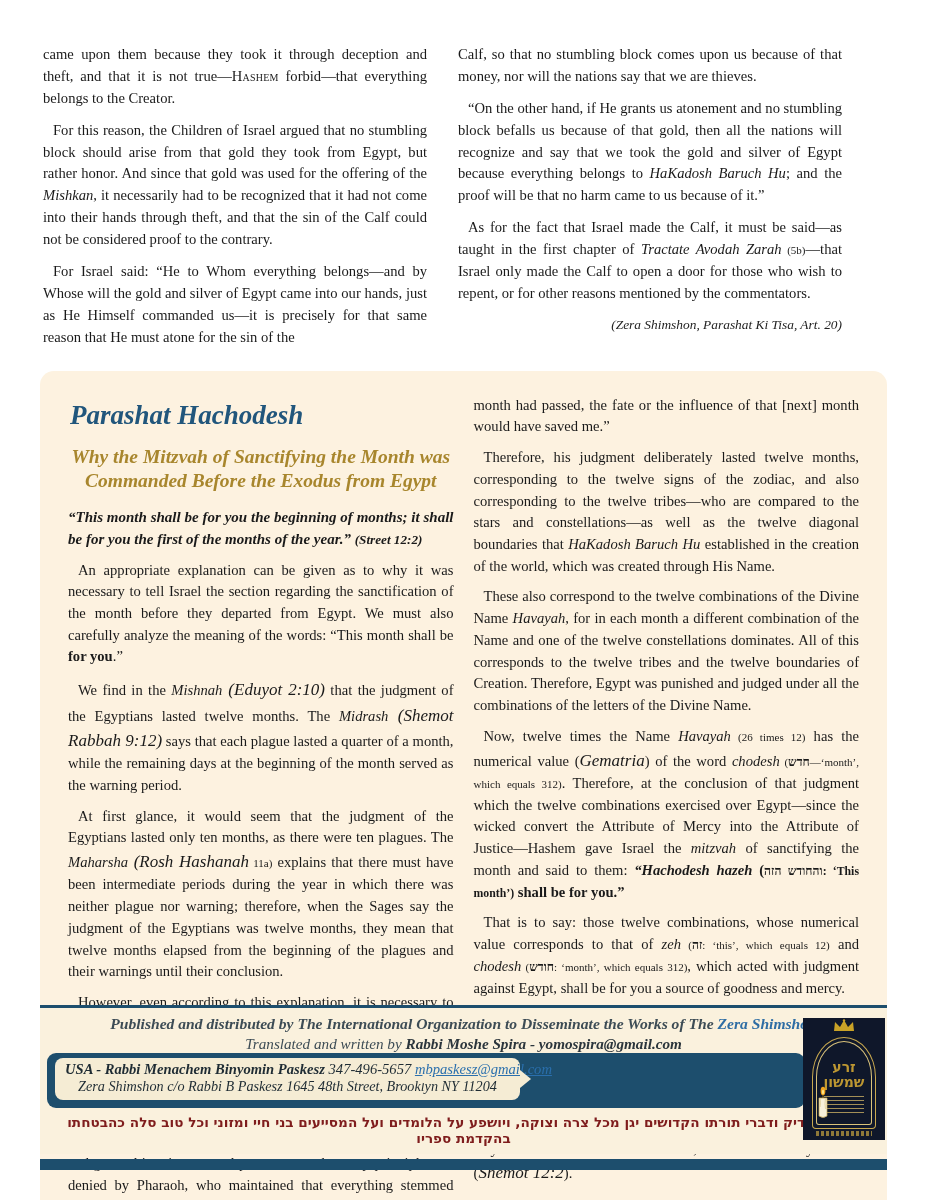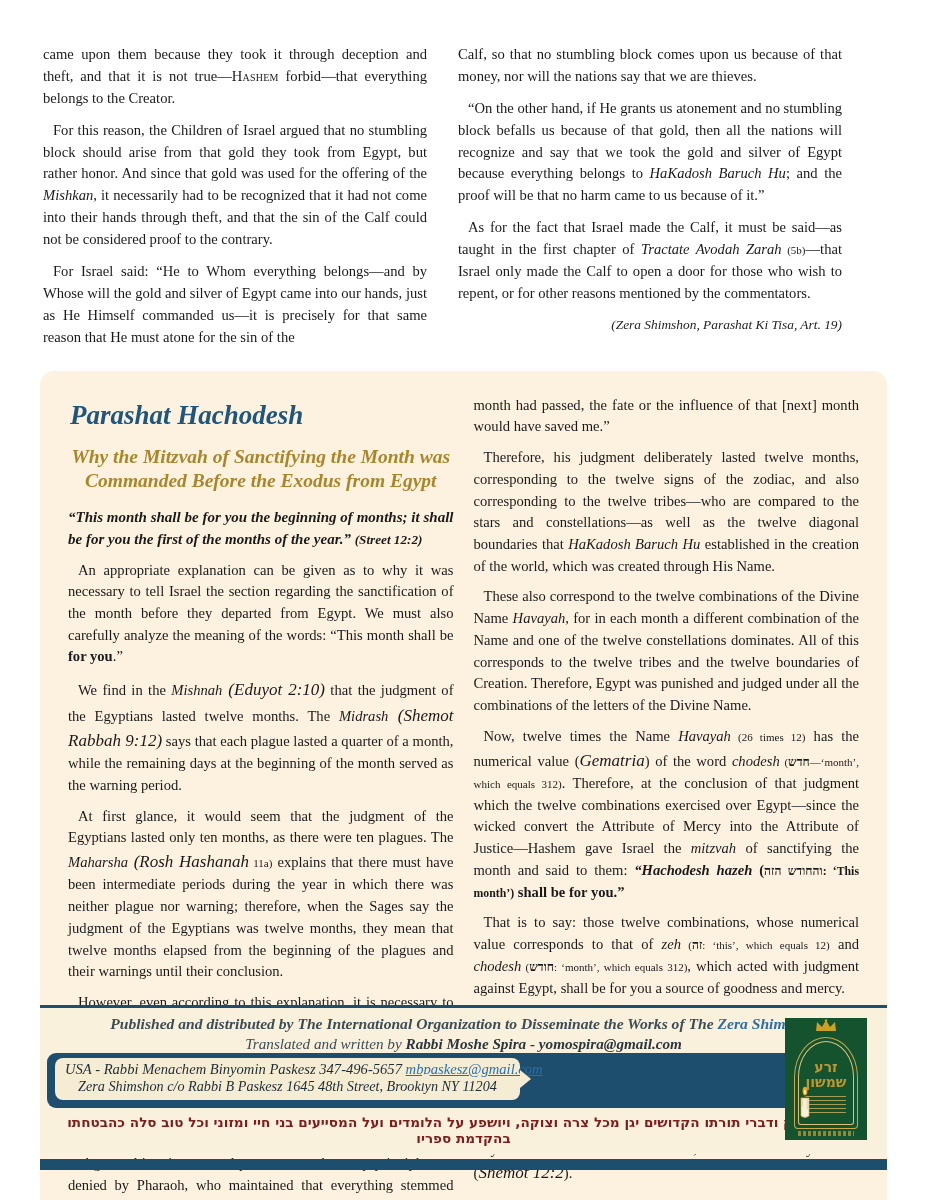--- a/index.html
+++ b/index.html
@@ -92,21 +92,21 @@
   }
   .contact-row{display:flex; align-items:stretch; position:relative;}
   .contact-box{
     background:#f5ecd4; border-radius:8px; padding:3px 10px 5px 10px;
     font-style:italic; color:#1e2b33; position:relative;
   }
   .contact-box.usa{width:445px; text-align:center;}
   .contact-box.isr{width:245px; margin-left:auto; text-align:center;}
   .contact-box .l1{font-size:14.6px; white-space:nowrap;}
   .contact-box .l2{font-size:14.2px; white-space:nowrap;}
-  .contact-box .b{font-weight:400;}
+  .contact-box .b{font-weight:700;}
   .contact-box.usa::after{
     content:""; position:absolute; right:-11px; top:50%; margin-top:-9px;
     border-left:11px solid #f5ecd4; border-top:9px solid transparent; border-bottom:9px solid transparent;
   }
   .contact-box.isr::before{
     content:""; position:absolute; left:-11px; top:50%; margin-top:-9px;
     border-right:11px solid #f5ecd4; border-top:9px solid transparent; border-bottom:9px solid transparent;
   }
   .mid-dot{
     position:absolute; left:50%; top:50%; transform:translate(-50%,-50%);
@@ -116,22 +116,22 @@
   a.link.plain{font-weight:inherit;}
   .hebrew-line{
     direction:rtl; text-align:center; font-weight:700; font-size:13.6px;
     color:#7f1d1d; margin:6px 10px 0 10px;
     font-family:"DejaVu Sans", sans-serif; font-weight:600;
   }
   .footer-bar{height:11px; background:#1d4e6d; margin-top:5px;}
 
   
   .logo{
-    position:absolute; right:20px; top:10px; width:82px; height:122px;
-    background:#14532d; text-align:center;
+    position:absolute; right:2px; top:10px; width:82px; height:122px;
+    background:#0f172a; text-align:center;
   }
   .logo .crown{margin:0 auto;}
   .arch{
     width:64px; height:92px; margin:1px auto 0 auto; box-sizing:border-box;
     border:1px solid #c9a94f;
     border-radius:32px 32px 4px 4px / 40px 40px 4px 4px;
     position:relative; padding-top:22px;
   }
   .arch-inner{
     position:absolute; inset:3px;
@@ -163,21 +163,21 @@
   <div class="top-article">
     <div class="col">
       <p><span>came upon them because they took it through deception and theft, and that it is not true—</span><span class="s-sc">Hashem</span><span> forbid—that everything belongs to the Creator.</span></p>
       <p class="ind"><span>For this reason, the Children of Israel argued that no stumbling block should arise from that gold they took from Egypt, but rather honor. And since that gold was used for the offering of the </span><span class="s-i">Mishkan</span><span>, it necessarily had to be recognized that it had not come into their hands through theft, and that the sin of the Calf could not be considered proof to the contrary.</span></p>
       <p class="ind"><span>For Israel said: “He to Whom everything belongs—and by Whose will the gold and silver of Egypt came into our hands, just as He Himself commanded us—it is precisely for that same reason that He must atone for the sin of the</span></p>
     </div>
     <div class="col">
       <p><span>Calf, so that no stumbling block comes upon us because of that money, nor will the nations say that we are thieves.</span></p>
       <p class="ind"><span>“On the other hand, if He grants us atonement and no stumbling block befalls us because of that gold, then all the nations will recognize and say that we took the gold and silver of Egypt because everything belongs to </span><span class="s-i">HaKadosh Baruch Hu</span><span>; and the proof will be that no harm came to us because of it.”</span></p>
       <p class="ind"><span>As for the fact that Israel made the Calf, it must be said—as taught in the first chapter of </span><span class="s-i">Tractate Avodah Zarah</span><span class="s-sm"> (5b)</span><span>—that Israel only made the Calf to open a door for those who wish to repent, or for other reasons mentioned by the commentators.</span></p>
-      <p class="attribution">(Zera Shimshon, Parashat Ki Tisa, Art. 19)</p>
+      <p class="attribution">(Zera Shimshon, Parashat Ki Tisa, Art. 20)</p>
     </div>
   </div>
 
   <div class="feature-box">
     <div class="fcol">
       <h1 class="box-title">Parashat Hachodesh</h1>
       <h2 class="box-subtitle">Why the Mitzvah of Sanctifying the Month was Commanded Before the Exodus from Egypt</h2>
       <p class="verse"><span class="s-bi">“This month shall be for you the beginning of months; it shall be for you the first of the months of the year.” </span><span class="s-bi s-vsm">(Street 12:2)</span></p>
       <p class="ind"><span>An appropriate explanation can be given as to why it was necessary to tell Israel the section regarding the sanctification of the month before they departed from Egypt. We must also carefully analyze the meaning of the words: “This month shall be </span><span class="s-b">for you</span><span>.”</span></p>
       <p class="ind"><span>We find in the </span><span class="s-i">Mishnah</span><span class="s-smi"> (Eduyot 2:10)</span><span> that the judgment of the Egyptians lasted twelve months. The </span><span class="s-i">Midrash</span><span class="s-smi"> (Shemot Rabbah 9:12)</span><span> says that each plague lasted a quarter of a month, while the remaining days at the beginning of the month served as the warning period.</span></p>

